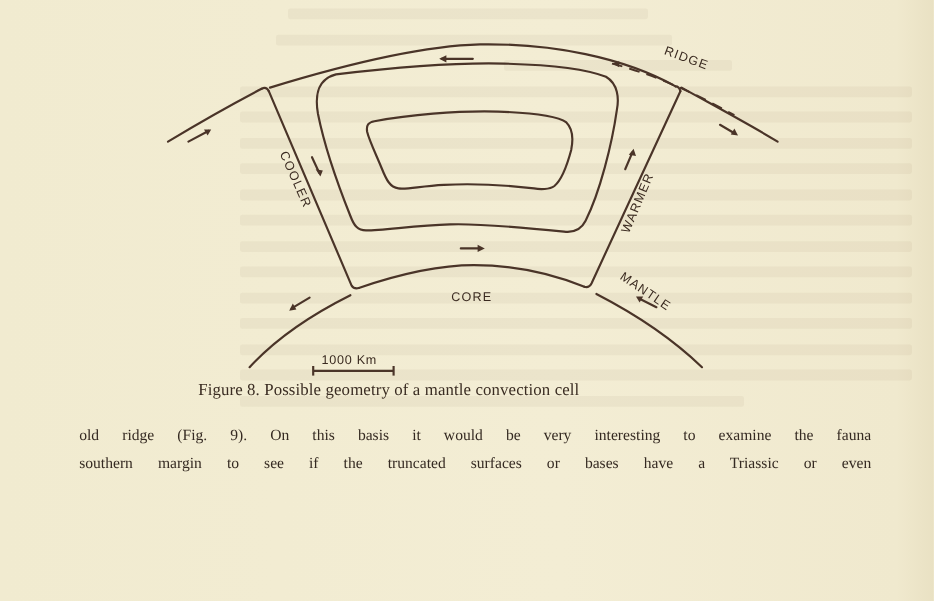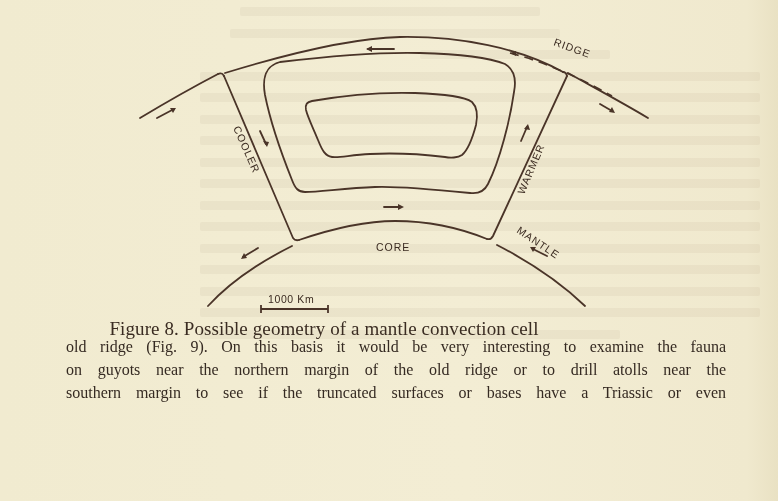--- a/index.html
+++ b/index.html
@@ -20,26 +20,26 @@
     overflow: hidden; white-space: nowrap;
   }
   .bleed div { height: 21.5px; }
   .bleed span {
     display: inline-block; height: 9px; margin-top: 7px;
     background: rgba(140,120,90,0.07); border-radius: 2px;
   }
   svg.figure { position: absolute; left: 0; top: 0; }
   .caption {
     position: absolute; left: 0; width: 648px; top: 318px;
-    text-align: center; font-size: 19px; color: #3a2c22;
+    text-align: center; font-size: 14px; color: #3a2c22;
     letter-spacing: 0.1px;
   }
   .body-text {
-    position: absolute; left: 66px; top: 336px; width: 660px;
-    font-size: 16px; line-height: 22.8px; color: #352a22;
+    position: absolute; left: 66px; top: 352px; width: 660px;
+    font-size: 13px; line-height: 22.8px; color: #352a22;
   }
   .body-text .line { white-space: nowrap; text-align: justify; text-align-last: justify; height: 22.8px; }
   .body-text .line.last { text-align-last: justify; }
   .lbl { font-family: "Liberation Sans", "DejaVu Sans", sans-serif; font-size: 10.5px; fill: #3a2a20; letter-spacing: 1px; }
   .scale-lbl { font-family: "Liberation Sans", "DejaVu Sans", sans-serif; font-size: 10.5px; fill: #3a2a20; letter-spacing: 0.6px; }
 </style>
 </head>
 <body>
 
 <div class="page">
@@ -143,16 +143,15 @@
       <path d="M261,309 L328,309"></path>
       <path d="M261,305 L261,313"></path>
       <path d="M328,305 L328,313"></path>
     </g>
   </svg>
 
   <div class="caption">Figure 8. Possible geometry of a mantle convection cell</div>
 
   <div class="body-text">
     <div class="line">old ridge (Fig. 9). On this basis it would be very interesting to examine the fauna</div>
-    <div class="line">on guyots near the northern margin of the old ridge or to drill atolls near the</div>
     <div class="line">southern margin to see if the truncated surfaces or bases have a Triassic or even</div>
   </div>
 </div>
 
 </body></html>

